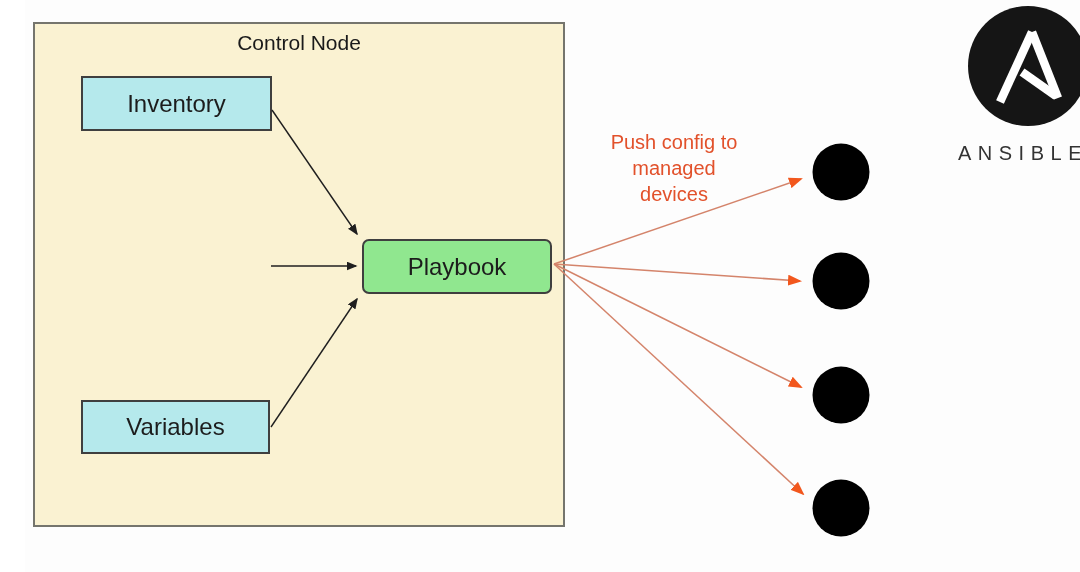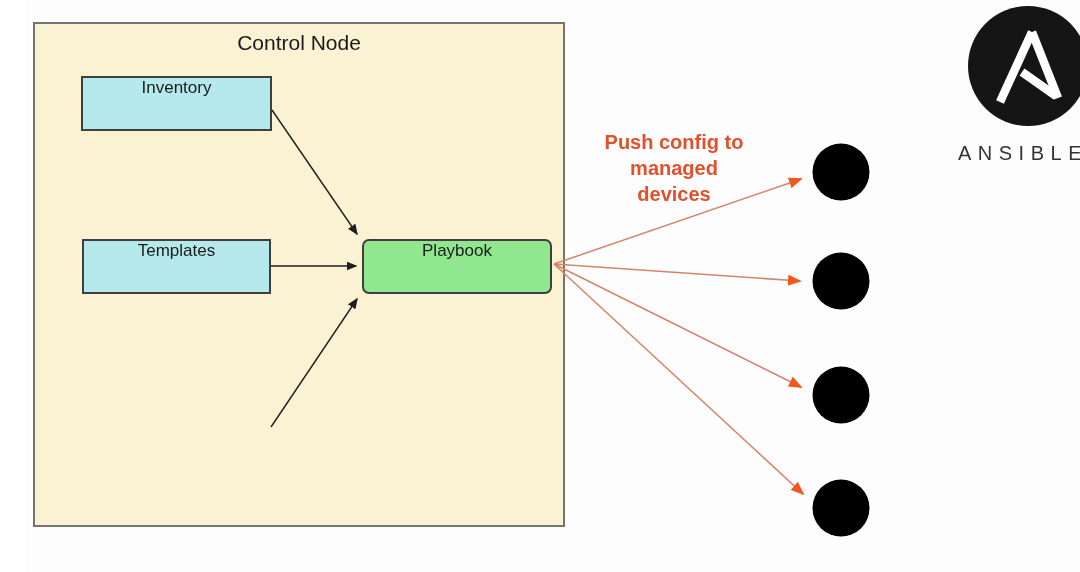--- a/index.html
+++ b/index.html
@@ -10,58 +10,58 @@
   }
   html,body{margin:0;padding:0;}
   body{background:#fff;font-family:"Liberation Sans",sans-serif;}
   .canvas{position:relative;width:1080px;height:572px;background:var(--page-bg);overflow:hidden;margin-left:25px;}
 
   .control-node{position:absolute;left:8px;top:22px;width:528px;height:501px;
     background:var(--control-node-fill);border:2px solid var(--control-node-border);}
   .cn-title{position:absolute;left:0;top:7px;width:100%;text-align:center;
     font-size:21px;color:#1a1a1a;}
 
-  .node{position:absolute;display:flex;justify-content:center;
-    font-size:17px;color:#1c1c1c;border:2px solid var(--node-border);box-sizing:border-box;}
+  .node{position:absolute;display:flex;align-items:center;justify-content:center;
+    font-size:24px;color:#1c1c1c;border:2px solid var(--node-border);box-sizing:border-box;}
   .node.input{background:var(--input-node-fill);}
   .node.playbook{background:var(--playbook-fill);border-radius:7px;}
   .node-inventory{left:56px;top:76px;width:191px;height:55px;}
   .node-templates{left:57px;top:239px;width:189px;height:55px;}
   .node-variables{left:56px;top:400px;width:189px;height:54px;}
   .node-playbook{left:337px;top:239px;width:190px;height:55px;}
 
   .overlay{position:absolute;left:0;top:0;width:1080px;height:572px;pointer-events:none;}
   .ln-black{stroke:var(--connector-black);stroke-width:1.4;fill:none;}
   .ln-orange{stroke:var(--push-arrow-line);stroke-width:1.5;fill:none;}
   .mk-black{fill:var(--connector-black);}
   .mk-orange{fill:var(--push-arrow-head);}
 
   .annotation{position:absolute;left:578px;top:129px;width:142px;text-align:center;
-    font-size:20px;line-height:26px;color:var(--annotation-text);font-weight:700;}
+    font-size:20px;line-height:26px;color:var(--annotation-text);font-weight:400;}
 
   .router{position:absolute;width:70px;height:70px;}
 
   .logo-circle{position:absolute;left:941px;top:4px;width:124px;height:124px;}
   .wordmark{position:absolute;left:933px;top:142px;width:146px;
     font-size:20px;letter-spacing:6.5px;color:var(--wordmark-color);font-weight:500;}
 </style>
 </head>
 <body>
 
 <div class="canvas">
 
   <div class="control-node">
     <div class="cn-title">Control Node</div>
   </div>
 
   <div class="node input node-inventory">
     <span>Inventory</span>
   </div>
-  <div class="node input node-templates">
-    <span>Templates</span>
+  <div class="node input node-variables">
+    <span>Variables</span>
   </div>
   <div class="node playbook node-playbook">
     <span>Playbook</span>
   </div>
 
   <svg class="overlay" viewBox="0 0 1080 572">
     <defs>
       <marker id="mBlack" markerWidth="11" markerHeight="9" refX="9.5" refY="4.5" orient="auto" markerUnits="userSpaceOnUse">
         <path class="mk-black" d="M0,0 L11,4.5 L0,9 Z"></path>
       </marker>

